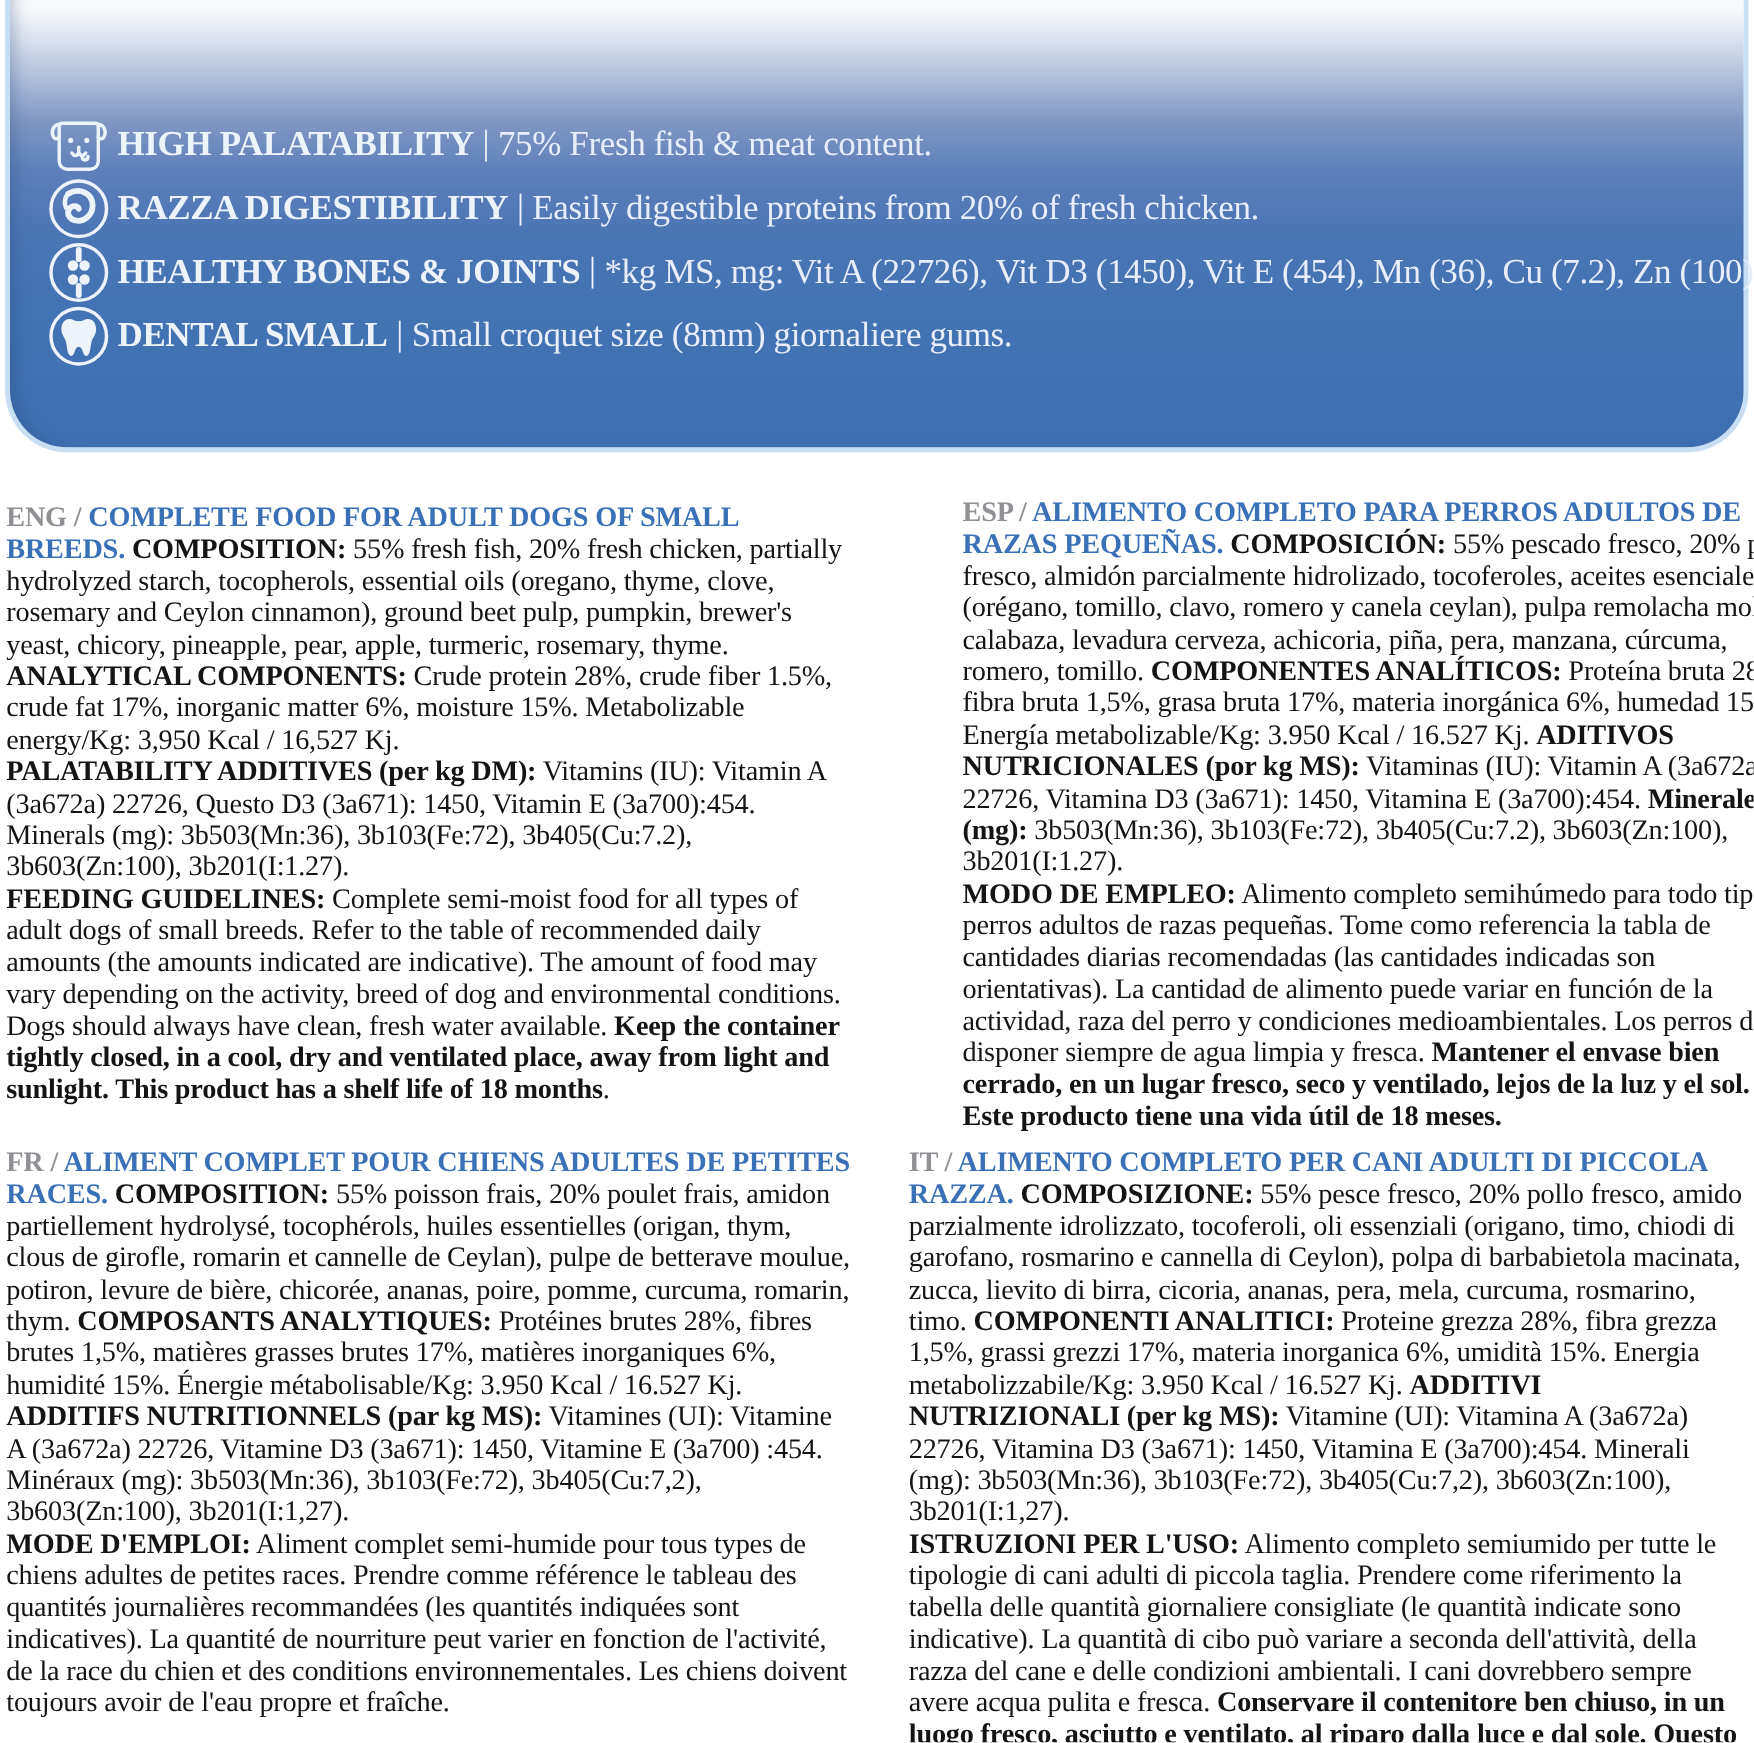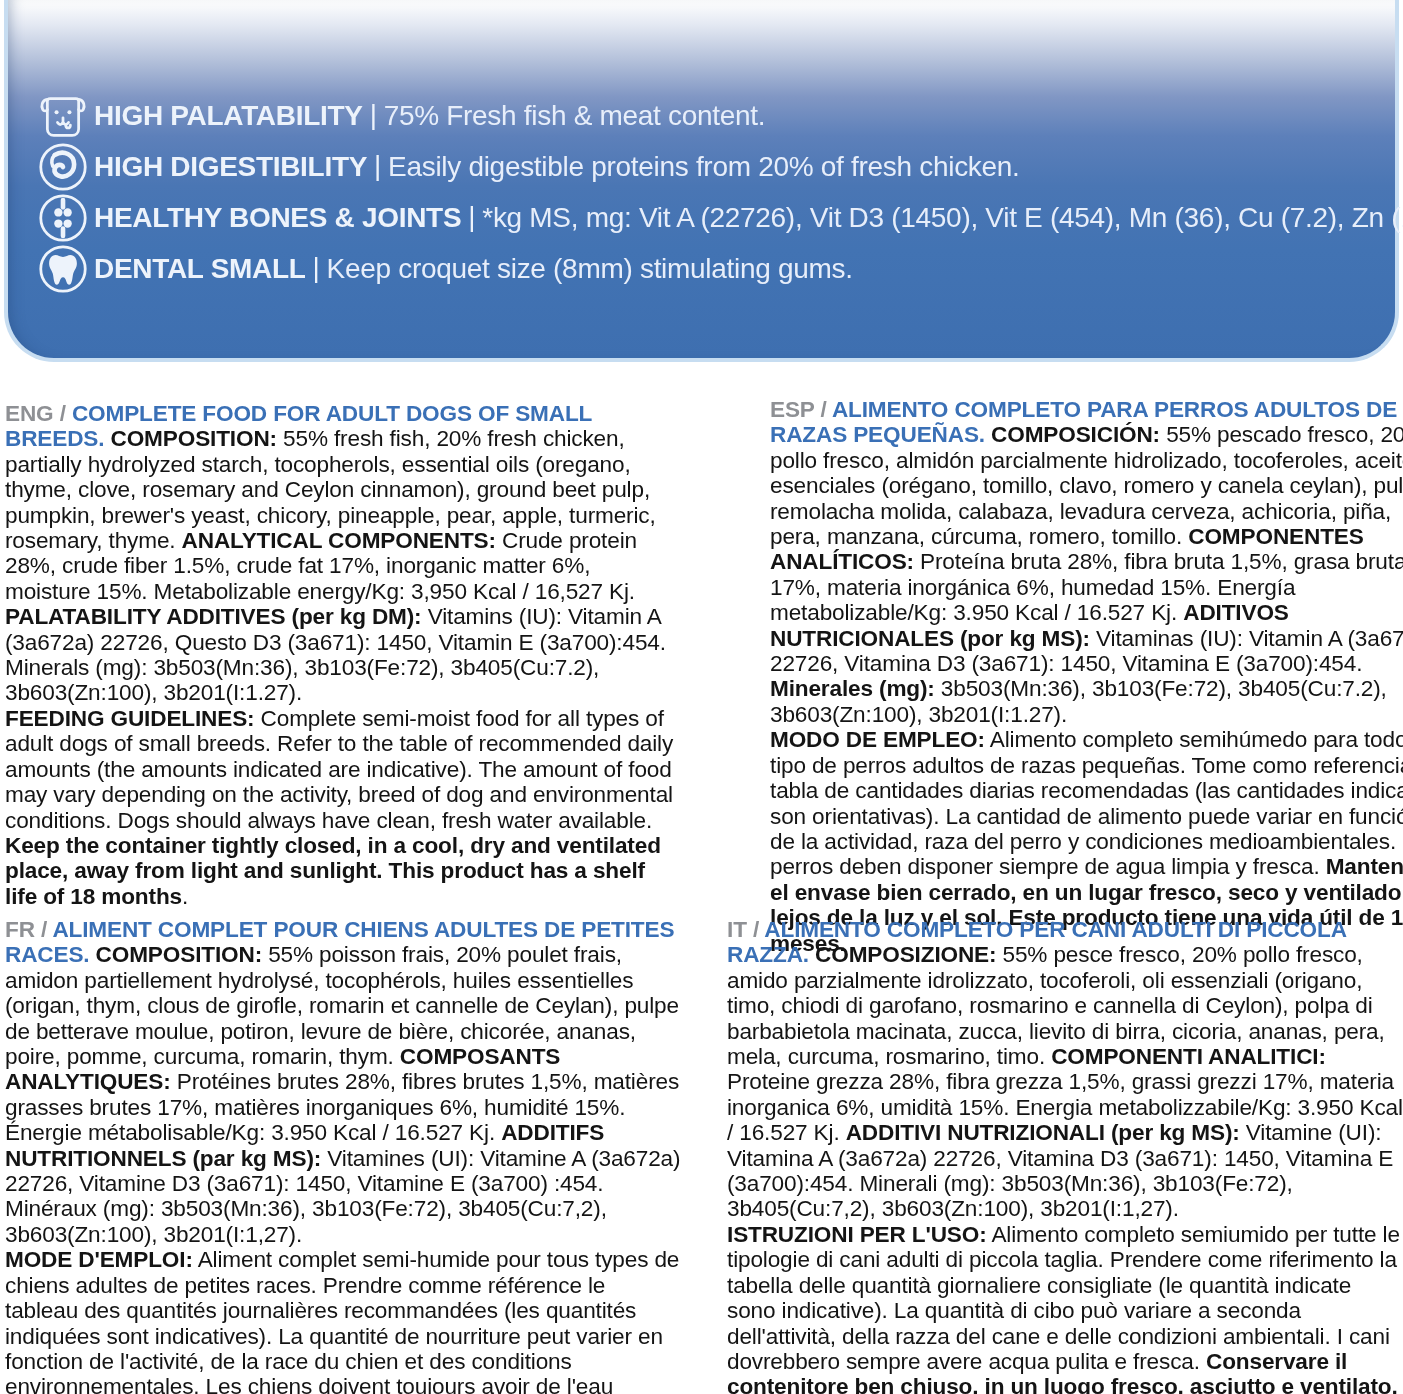--- a/index.html
+++ b/index.html
@@ -1,17 +1,17 @@
 <!DOCTYPE html>
 <html><head>
 <meta charset="utf-8">
 <style>
   html,body{margin:0;padding:0;background:#ffffff;}
   .page{position:relative;width:1403px;height:1394px;background:#ffffff;overflow:hidden;
-        font-family:Liberation Sans, sans-serif;}
+        font-family:Liberation Serif, serif;}
 
   
   .banner{position:absolute;left:4px;top:0;width:1395px;height:362px;box-sizing:border-box;
           border:4px solid #c7ddf1;border-top:none;
           border-radius:0 0 50px 50px;
           background:linear-gradient(180deg,#ffffff 0%,#e3e8f2 7%,#b3c0da 17%,#8197c4 27%,
                                      #5d80ba 38%,#4a76b4 52%,#4273b3 70%,#3e6fb0 100%);
           box-shadow:inset 10px 0 14px -8px rgba(30,60,110,.35);}
   .benefits{position:absolute;left:24px;top:90px;right:16px;}
   .benefit-row{display:flex;align-items:center;height:51px;color:#edf3fb;white-space:nowrap;}
@@ -60,21 +60,21 @@
       </div>
 
       <div class="benefit-row" data-name="benefit-row-digestibility">
         <span class="benefit-icon" data-name="digestive-system-icon">
           <svg width="50" height="50" viewBox="0 0 54 54" fill="none" stroke="#edf3fb" stroke-width="3" stroke-linecap="round" stroke-linejoin="round">
             <circle cx="27" cy="27" r="24"></circle>
             <path d="M18 14 c10 -6 21 0 21 10 c0 9 -8 15 -15 13 c-5 -1 -8 -6 -5 -10 c2 -3 7 -3 8 0" stroke-width="5"></path>
             <path d="M18 14 c-3 3 -4 8 -2 12" stroke-width="4"></path>
           </svg>
         </span>
-        <span class="benefit-text" data-name="benefit-text"><span class="benefit-label" data-name="benefit-label">HIGH DIGESTIBILITY</span><span class="benefit-sep" data-name="separator">|</span><span class="benefit-desc" data-name="benefit-description">Easily digestible proteins from 20% of fresh chicken.</span></span>
+        <span class="benefit-text" data-name="benefit-text"><span class="benefit-label" data-name="benefit-label">RAZZA DIGESTIBILITY</span><span class="benefit-sep" data-name="separator">|</span><span class="benefit-desc" data-name="benefit-description">Easily digestible proteins from 20% of fresh chicken.</span></span>
       </div>
 
       <div class="benefit-row" data-name="benefit-row-bones-joints">
         <span class="benefit-icon" data-name="bone-joint-icon">
           <svg width="50" height="50" viewBox="0 0 54 54" fill="none" stroke="#edf3fb" stroke-width="3" stroke-linecap="round" stroke-linejoin="round">
             <circle cx="27" cy="27" r="24"></circle>
             <g fill="#edf3fb" stroke="none">
               <rect x="24.5" y="5" width="5" height="13" rx="2.5"></rect>
               <circle cx="22" cy="21" r="4.5"></circle>
               <circle cx="32" cy="21" r="4.5"></circle>
@@ -88,21 +88,21 @@
       </div>
 
 
       <div class="benefit-row" data-name="benefit-row-dental-care">
         <span class="benefit-icon" data-name="tooth-icon">
           <svg width="50" height="50" viewBox="0 0 54 54" fill="none" stroke="#edf3fb" stroke-width="3" stroke-linecap="round" stroke-linejoin="round">
             <circle cx="27" cy="27" r="24"></circle>
             <path d="M19 12 c-4.5 0 -7 4 -7 9 c0 5 3 7 4 11 c1 4 1 12 4.5 12 c3.5 0 2.5 -8 6.5 -8 c4 0 3 8 6.5 8 c3.5 0 3.5 -8 4.5 -12 c1 -4 4 -6 4 -11 c0 -5 -2.5 -9 -7 -9 c-3 0 -4.5 2 -8 2 c-3.5 0 -5 -2 -8 -2 Z" fill="#edf3fb" stroke="none"></path>
           </svg>
         </span>
-        <span class="benefit-text" data-name="benefit-text"><span class="benefit-label" data-name="benefit-label">DENTAL SMALL</span><span class="benefit-sep" data-name="separator">|</span><span class="benefit-desc" data-name="benefit-description">Keep croquet size (8mm) stimulating gums.</span></span>
+        <span class="benefit-text" data-name="benefit-text"><span class="benefit-label" data-name="benefit-label">DENTAL SMALL</span><span class="benefit-sep" data-name="separator">|</span><span class="benefit-desc" data-name="benefit-description">Small croquet size (8mm) giornaliere gums.</span></span>
       </div>
 
     </div>
   </div>
 
   <div class="section" id="sec-eng" data-name="section-english">
       <div data-name="paragraph"><span class="code" data-name="language-code">ENG</span><span class="code" data-name="slash-separator"> / </span><span class="stitle" data-name="section-title">COMPLETE FOOD FOR ADULT DOGS OF SMALL BREEDS.</span><span data-name="spacer"> </span><span class="b" data-name="text-run">COMPOSITION:</span><span data-name="text-run"> 55% fresh fish, 20% fresh chicken, partially hydrolyzed starch, tocopherols, essential oils (oregano, thyme, clove, rosemary and Ceylon cinnamon), ground beet pulp, pumpkin, brewer's yeast, chicory, pineapple, pear, apple, turmeric, rosemary, thyme. </span><span class="b" data-name="text-run">ANALYTICAL COMPONENTS:</span><span data-name="text-run"> Crude protein 28%, crude fiber 1.5%, crude fat 17%, inorganic matter 6%, moisture 15%. Metabolizable energy/Kg: 3,950 Kcal / 16,527 Kj.</span></div>
       <div data-name="paragraph"><span class="b" data-name="text-run">PALATABILITY ADDITIVES (per kg DM):</span><span data-name="text-run"> Vitamins (IU): Vitamin A (3a672a) 22726, Questo D3 (3a671): 1450, Vitamin E (3a700):454. Minerals (mg): 3b503(Mn:36), 3b103(Fe:72), 3b405(Cu:7.2), 3b603(Zn:100), 3b201(I:1.27).</span></div>
       <div data-name="paragraph"><span class="b" data-name="text-run">FEEDING GUIDELINES:</span><span data-name="text-run"> Complete semi-moist food for all types of adult dogs of small breeds. Refer to the table of recommended daily amounts (the amounts indicated are indicative). The amount of food may vary depending on the activity, breed of dog and environmental conditions. Dogs should always have clean, fresh water available. </span><span class="b" data-name="text-run">Keep the container tightly closed, in a cool, dry and ventilated place, away from light and sunlight. This product has a shelf life of 18 months</span><span data-name="text-run">.</span></div>
     </div>

